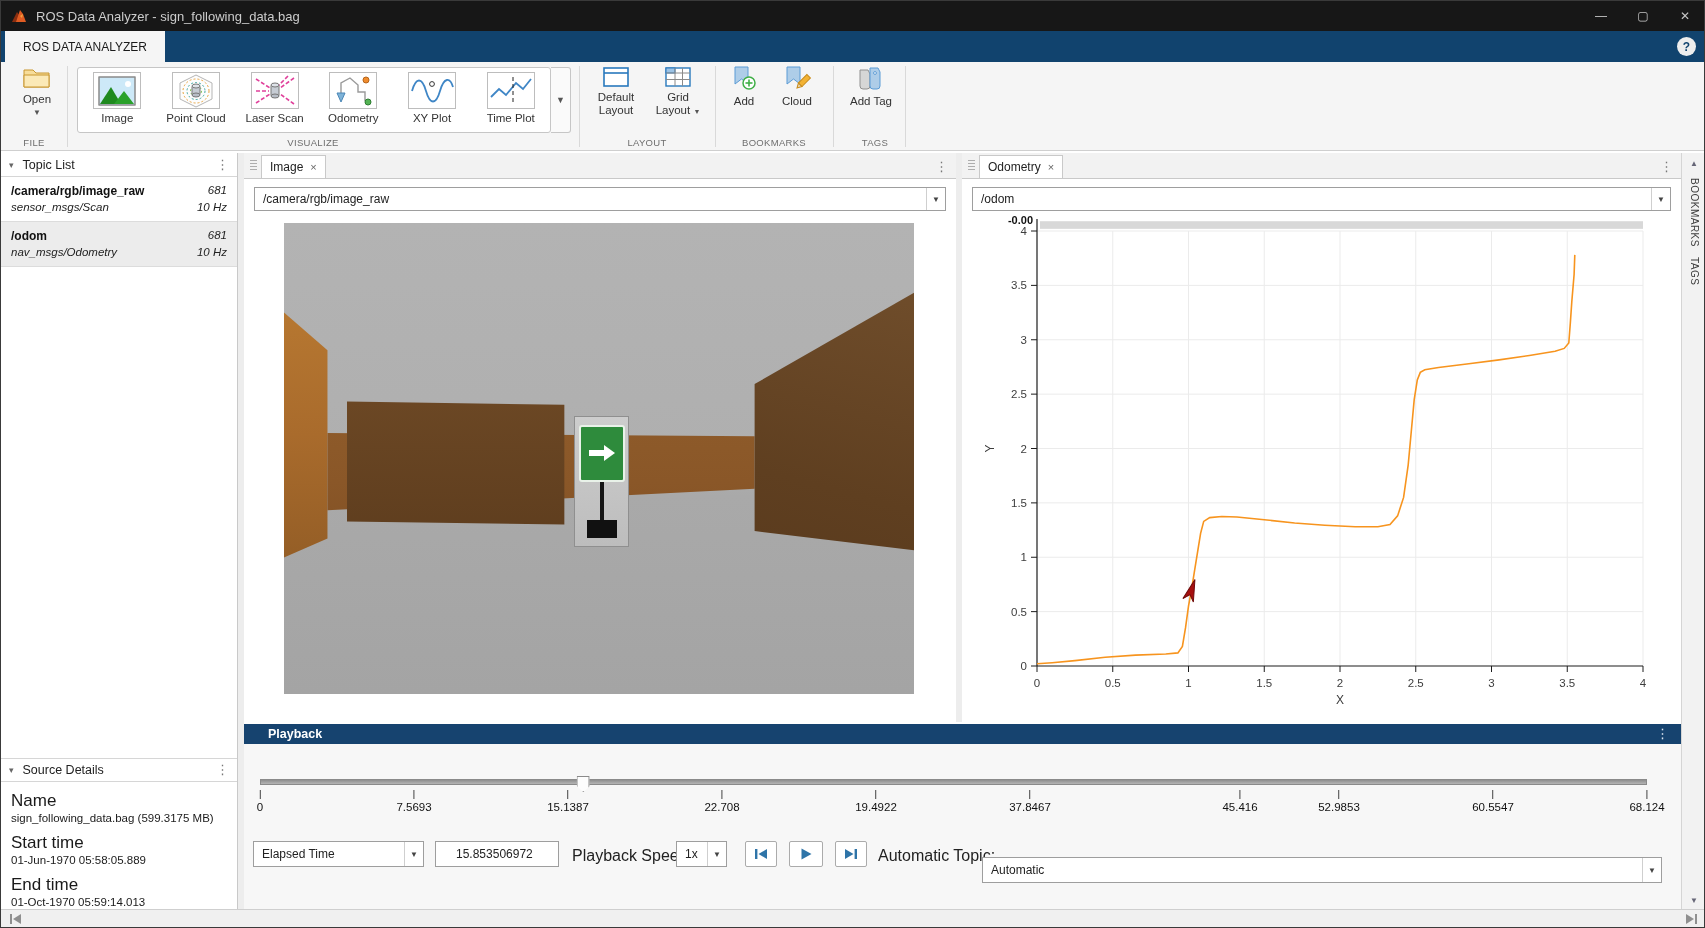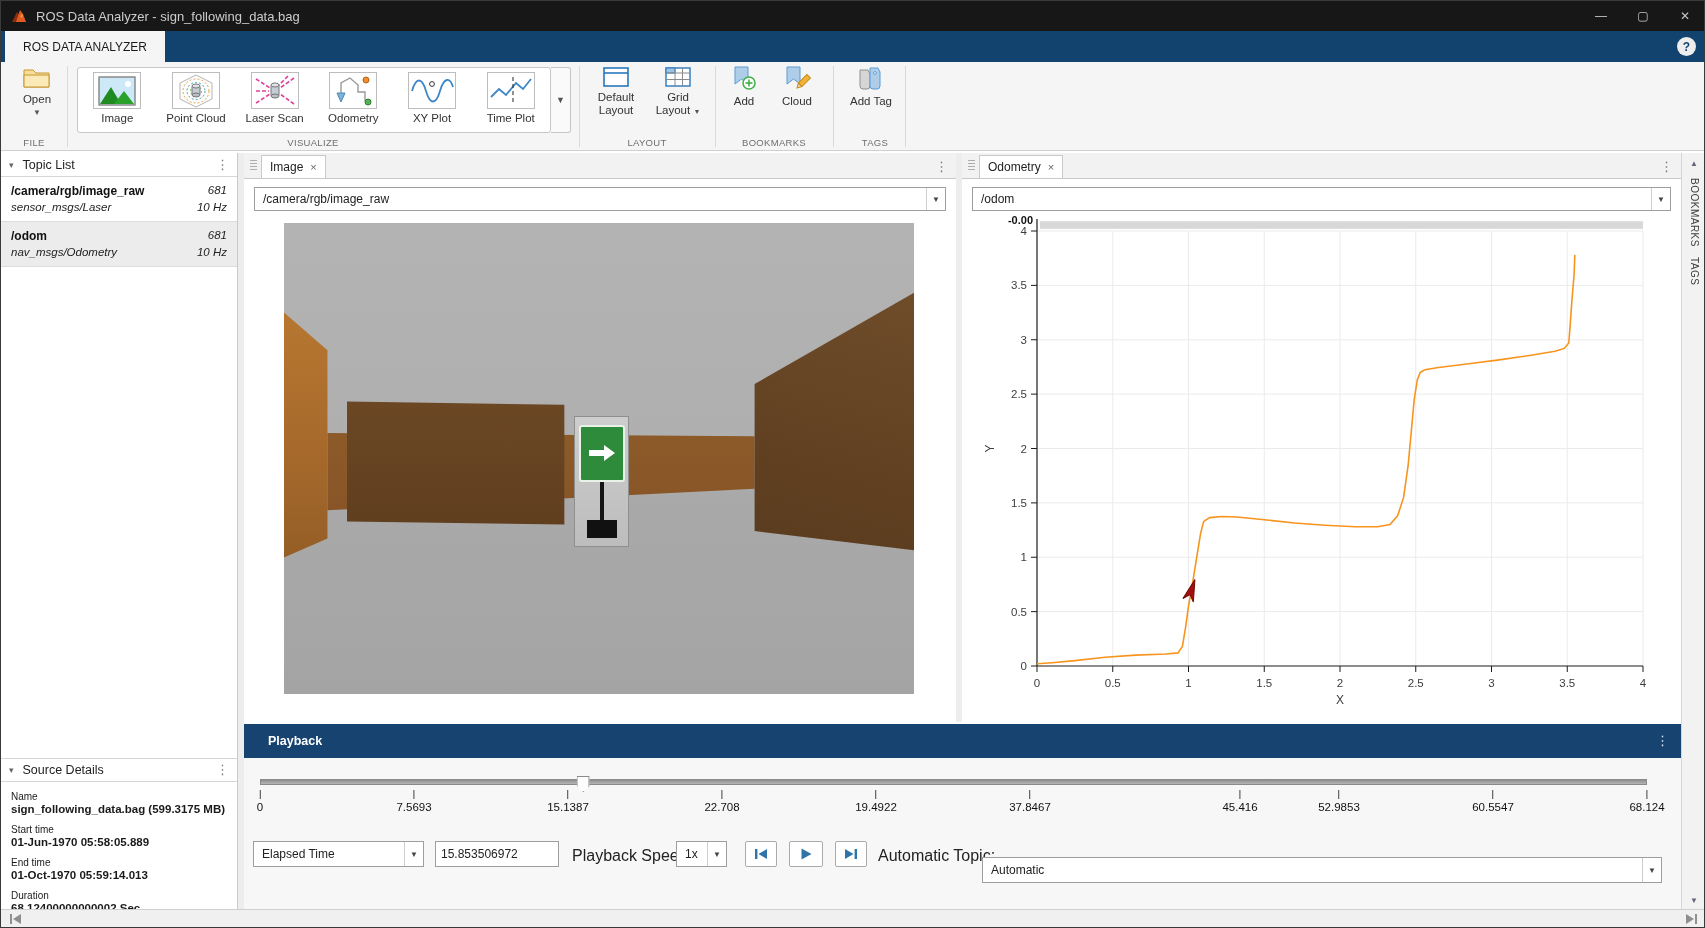--- a/index.html
+++ b/index.html
@@ -34,22 +34,22 @@
 .pane-header .tri{font-size:9px;color:#666;margin-right:9px}
 .pane-header .t{font-size:12.5px;color:#222}
 .kebab{margin-left:auto;color:#777;font-size:13px;line-height:10px}
 .topic-row{padding:7px 10px 8px 10px;border-bottom:1px solid #dcdcdc}
 .topic-row .l1,.topic-row .l2{display:flex;justify-content:space-between}
 .topic-row .name{font-weight:bold;font-size:12px;color:#111}
 .topic-row .cnt,.topic-row .rate,.topic-row .type{font-style:italic;font-size:11.5px;color:#222}
 .topic-row.sel{background:#ececec}
 #source-details{position:absolute;left:0;top:605px;right:0}
 .sd-field{padding:0 10px;margin-top:9px}
-.sd-field .lab{font-size:10px;color:#1a1a1a}
-.sd-field .val{font-size:11.5px;font-weight:bold;color:#1a1a1a;margin-top:1px}
+.sd-field .lab{font-size:17px;color:#1a1a1a}
+.sd-field .val{font-size:11.5px;font-weight:normal;color:#1a1a1a;margin-top:1px}
 .splitter{background:#ededed}
 .tabbar{height:26px;background:#f2f2f2;border-bottom:1px solid #c9c9c9;display:flex;align-items:flex-end}
 .grip{width:7px;height:12px;margin:0 4px 6px 6px;background:repeating-linear-gradient(180deg,#adadad 0 1px,transparent 1px 3px)}
 .doc-tab{height:23px;background:#fff;border:1px solid #c9c9c9;border-bottom:none;display:flex;align-items:center;padding:0 8px;gap:7px;font-size:12px;color:#222}
 .doc-tab .x{color:#666;font-size:11px}
 .combo{position:relative;height:24px;background:#fff;border:1px solid #9e9e9e;display:flex;align-items:center;padding:0 24px 0 8px;font-size:12px;color:#222;white-space:nowrap;overflow:hidden}
 .combo .arr{position:absolute;right:0;top:0;bottom:0;width:19px;border-left:1px solid #cfcfcf;display:flex;align-items:center;justify-content:center;color:#444;font-size:8px;background:#fff}
 #image-panel{left:243px;top:152px;width:712px;bottom:205px;background:#fff}
 #odom-panel{left:961px;top:152px;width:719px;bottom:205px;background:#fff}
 #cam-image{position:absolute;left:40px;top:70px;width:630px;height:471px;background:linear-gradient(180deg,#b3b3b3 0%,#afafaf 50%,#a9a9a9 58%,#a4a4a4 100%);overflow:hidden}
@@ -60,31 +60,31 @@
 #wall-right{clip-path:polygon(74.7% 34.2%,100% 14.8%,100% 69.5%,74.7% 65.4%);background:linear-gradient(195deg,#74512e 0%,#5f3f20 45%,#4e3118 100%)}
 .wood.grain{background-image:repeating-linear-gradient(180deg,rgba(0,0,0,.07) 0 1px,transparent 1px 13px)}
 #sign-board{position:absolute;left:46.1%;top:41%;width:8.7%;height:27.8%;background:linear-gradient(180deg,#cdcdcd,#bdbdbd);border:1px solid #8f8f8f}
 #sign-green{position:absolute;left:7%;top:6%;width:86%;height:44%;background:#2e8b3c;border:2px solid #e9f2e9;border-radius:3px;display:flex;align-items:center;justify-content:center}
 #sign-post{position:absolute;left:46%;top:50%;width:9%;height:32%;background:#151515}
 #sign-base{position:absolute;left:22%;top:80%;width:56%;height:14%;background:#111}
 
 #odom-chart{position:absolute;left:0px;top:58px;width:719px;height:520px}
 
 #playback{left:243px;top:723px;width:1437px;height:187px;background:#f7f7f7}
-#pb-header{height:34px;background:#16436f;color:#fff;display:flex;align-items:center;padding:0 12px 0 24px}
+#pb-header{height:20px;background:#16436f;color:#fff;display:flex;align-items:center;padding:0 12px 0 24px}
 #pb-header .t{font-weight:bold;font-size:12.5px}
 #pb-header .kebab{color:#dce6f0}
 #pb-track{position:absolute;left:16px;top:55px;width:1387px;height:6px;background:linear-gradient(180deg,#8e8e8e,#b5b5b5);border:1px solid #8a8a8a}
 #pb-thumb{position:absolute;top:-4px;width:13px;height:16px;transform:translateX(-50%);background:#fdfdfd;border:1px solid #8a8a8a;clip-path:polygon(0 0,100% 0,100% 62%,50% 100%,0 62%)}
 .tl-tick{position:absolute;top:66px;transform:translateX(-50%);display:flex;flex-direction:column;align-items:center}
 .tl-tick .m{width:1px;height:9px;background:#444}
 .tl-tick .v{font-size:11.5px;color:#111;margin-top:2px}
 #pb-controls{position:absolute;left:0;top:117px;width:100%;height:26px}
 .pb-label{position:absolute;top:6px;font-size:16px;color:#222;white-space:nowrap}
-.pb-input{position:absolute;height:26px;background:#fff;border:1px solid #9e9e9e;font-size:12px;color:#222;padding:0 5px;display:flex;align-items:center}
+.pb-input{position:absolute;height:26px;background:#fff;border:1px solid #9e9e9e;font-size:12px;color:#222;padding:0 20px;display:flex;align-items:center}
 .tbtn{position:absolute;top:0;width:32px;height:26px;background:#fff;border:1px solid #ababab;border-radius:2px;display:flex;align-items:center;justify-content:center}
 
 #right-rail{left:1680px;top:152px;width:25px;bottom:18px;background:#f2f2f2;border-left:1px solid #d5d5d5}
 .rail-tab{writing-mode:vertical-rl;font-size:10px;color:#3d3d3d;letter-spacing:.5px;margin:10px auto 0 auto;display:block;text-align:center}
 .rail-arrow{display:block;text-align:center;color:#667;font-size:8px;margin-top:6px}
 #bottom-strip{left:0;bottom:0;width:1705px;height:18px;background:#f0f0f0;border-top:1px solid #cfcfcf}
 .corner-ic{position:absolute;color:#8f8f8f;font-size:10px;top:2px}
 svg{display:block}
 </style>
 </head>
@@ -263,21 +263,21 @@
     <span class="tri">▾</span>
     <span class="t">Topic List</span>
     <span class="kebab">⋮</span>
   </div>
   <div class="topic-row">
     <div class="l1">
         <span class="name">/camera/rgb/image_raw</span>
         <span class="cnt">681</span>
       </div>
     <div class="l2" style="margin-top:3px">
-        <span class="type">sensor_msgs/Laser</span>
+        <span class="type">sensor_msgs/Scan</span>
         <span class="rate">10 Hz</span>
       </div>
   </div>
   <div class="topic-row sel">
     <div class="l1">
         <span class="name">/odom</span>
         <span class="cnt">681</span>
       </div>
     <div class="l2" style="margin-top:3px">
         <span class="type">nav_msgs/Odometry</span>

